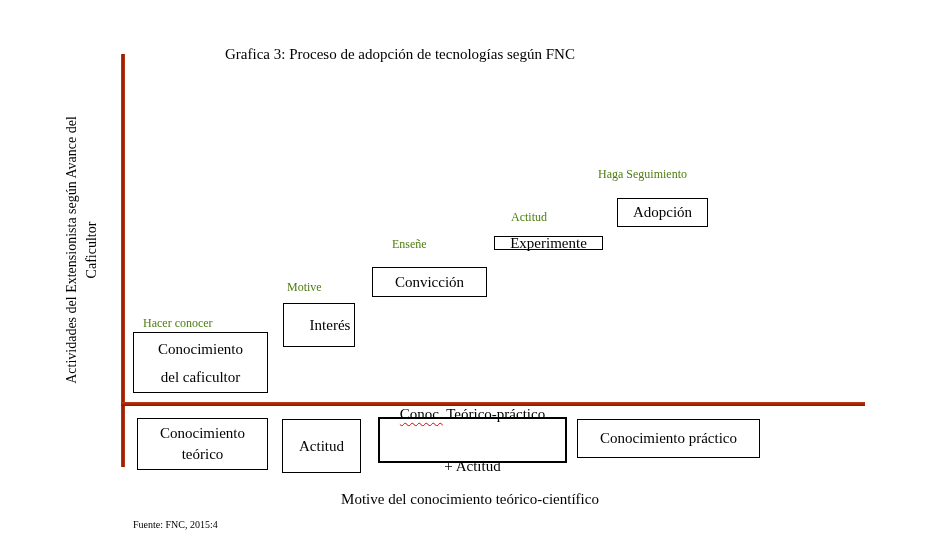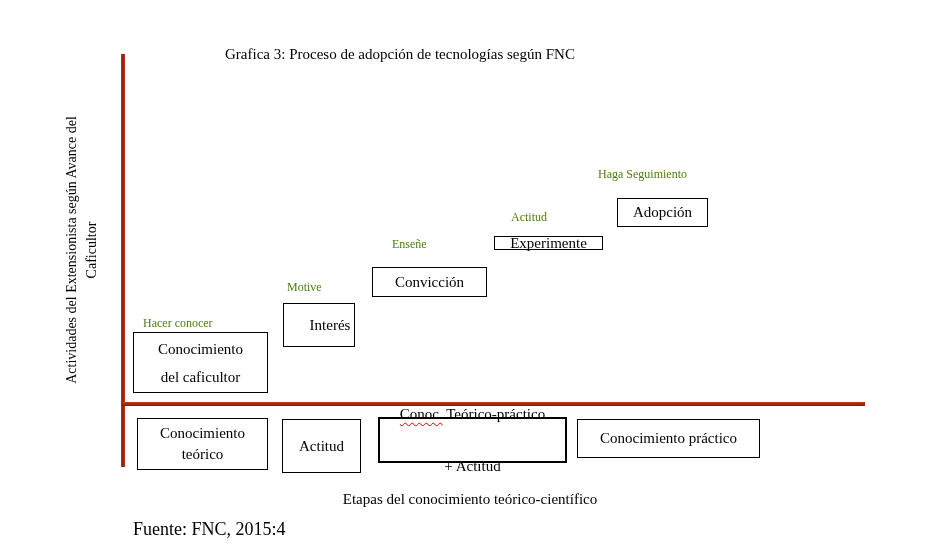--- a/index.html
+++ b/index.html
@@ -85,21 +85,21 @@
   }
   .x-label {
     position: absolute;
     left: 120px; top: 491px; width: 700px;
     text-align: center;
     font-size: 15px;
   }
   .source {
     position: absolute;
     left: 133px; top: 519px;
-    font-size: 18px;
+    font-size: 10px;
   }
 </style>
 </head>
 <body>
 
 <div class="canvas">
 
   <div class="title">Grafica 3: Proceso de adopción de tecnologías según FNC</div>
 
   <div class="y-label">
@@ -141,16 +141,16 @@
     <span class="line">Actitud</span>
   </div>
   <div class="box stage-3">
     <span class="line"><span class="squiggle">Conoc.</span><span> Teórico-práctico</span></span>
     <span class="line">+ Actitud</span>
   </div>
   <div class="box stage-4">
     <span class="line">Conocimiento práctico</span>
   </div>
 
-  <div class="x-label">Etapas del conocimiento teórico-científico</div>
+  <div class="x-label">Motive del conocimiento teórico-científico</div>
   <div class="source">Fuente: FNC, 2015:4</div>
 
 </div>
 
 </body></html>

